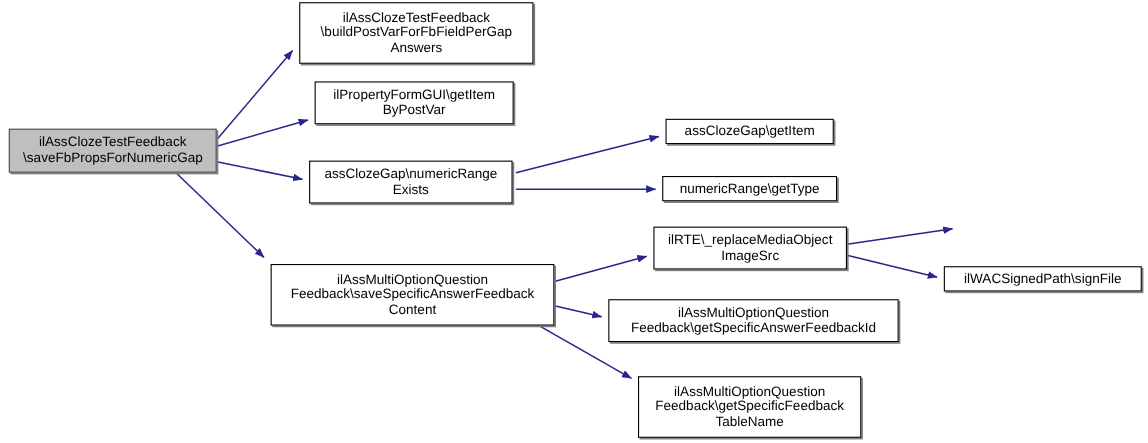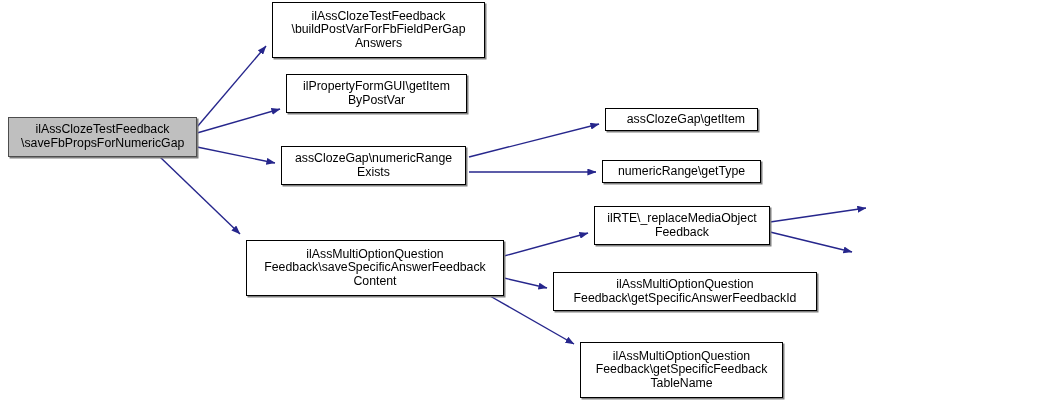--- a/index.html
+++ b/index.html
@@ -78,25 +78,26 @@
     </svg>
 <div class="node highlight" style="left: 8px; top: 117px; width: 189px; height: 40px;"><span class="node-label">ilAssClozeTestFeedback
 \saveFbPropsForNumericGap</span></div>
     <div class="node" style="left: 272px; top: 2px; width: 213px; height: 56px;"><span class="node-label">ilAssClozeTestFeedback
 \buildPostVarForFbFieldPerGap
 Answers</span></div>
     <div class="node" style="left: 286px; top: 74px; width: 181px; height: 39px;"><span class="node-label">ilPropertyFormGUI\getItem
 ByPostVar</span></div>
     <div class="node" style="left: 281px; top: 146px; width: 185px; height: 39px;"><span class="node-label">assClozeGap\numericRange
 Exists</span></div>
-    <div class="node" style="left: 605px; top: 108px; width: 153px; height: 23px; text-align: right;"><span class="node-label">assClozeGap\getItem</span></div>
+    <div class="node" style="left: 605px; top: 108px; width: 153px; height: 23px;"><span class="node-label">assClozeGap\getItem</span></div>
     <div class="node" style="left: 602px; top: 160px; width: 159px; height: 23px;"><span class="node-label">numericRange\getType</span></div>
     <div class="node" style="left: 246px; top: 240px; width: 258px; height: 56px;"><span class="node-label">ilAssMultiOptionQuestion
 Feedback\saveSpecificAnswerFeedback
 Content</span></div>
     <div class="node" style="left: 594px; top: 206px; width: 176px; height: 39px;"><span class="node-label">ilRTE\_replaceMediaObject
-Feedback</span></div>
+ImageSrc</span></div>
     <div class="node" style="left: 553px; top: 272px; width: 264px; height: 39px;"><span class="node-label">ilAssMultiOptionQuestion
 Feedback\getSpecificAnswerFeedbackId</span></div>
     <div class="node" style="left: 580px; top: 342px; width: 203px; height: 56px;"><span class="node-label">ilAssMultiOptionQuestion
 Feedback\getSpecificFeedback
 TableName</span></div>
+    <div class="node" style="left: 858px; top: 242px; width: 180px; height: 23px;"><span class="node-label">ilWACSignedPath\signFile</span></div>
   </div>
 
 </body></html>

